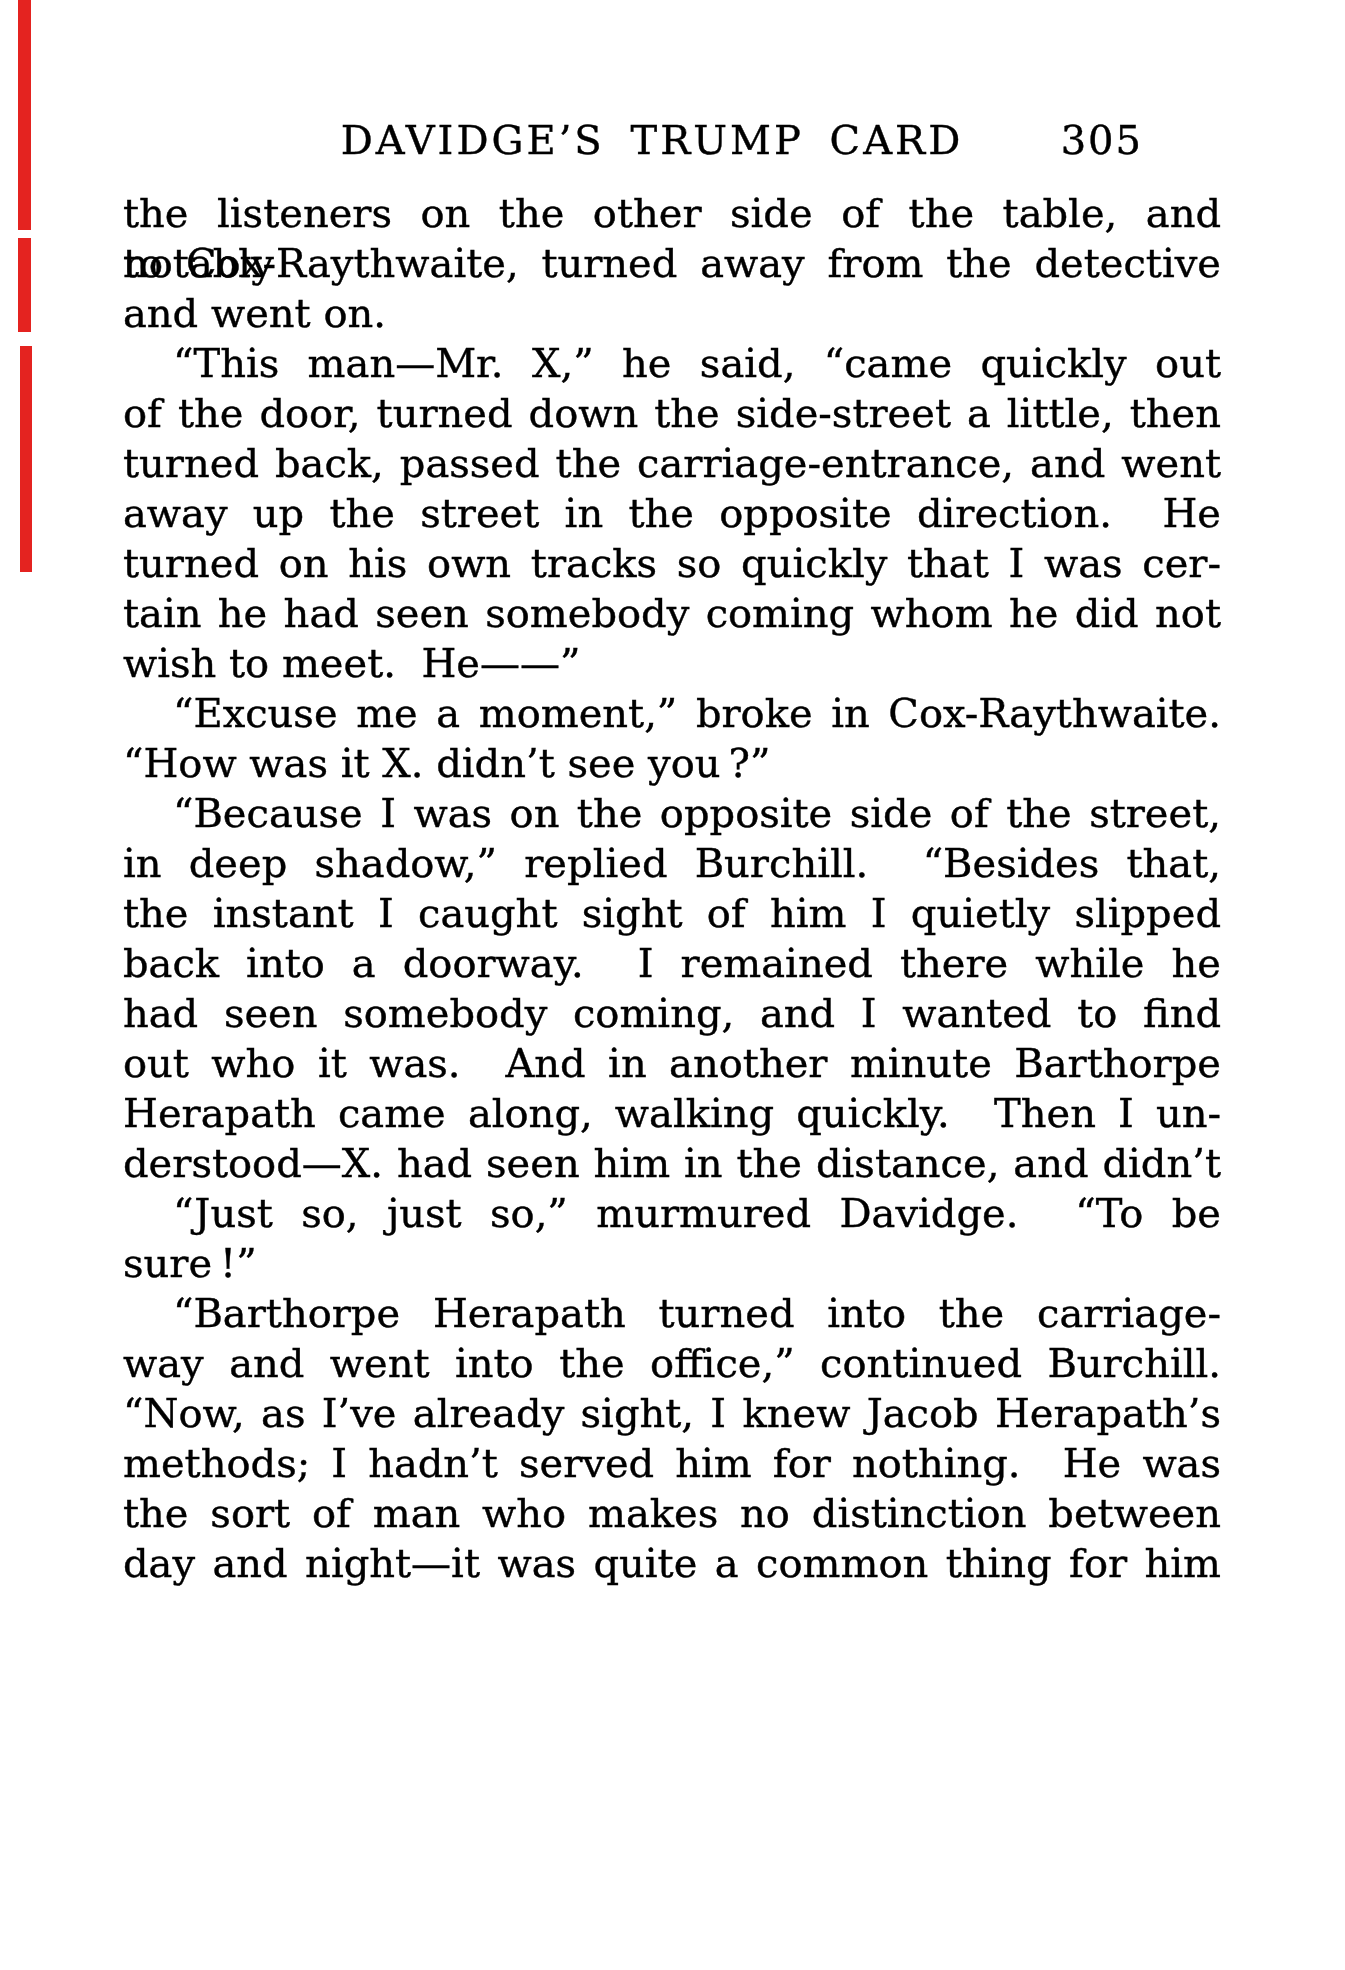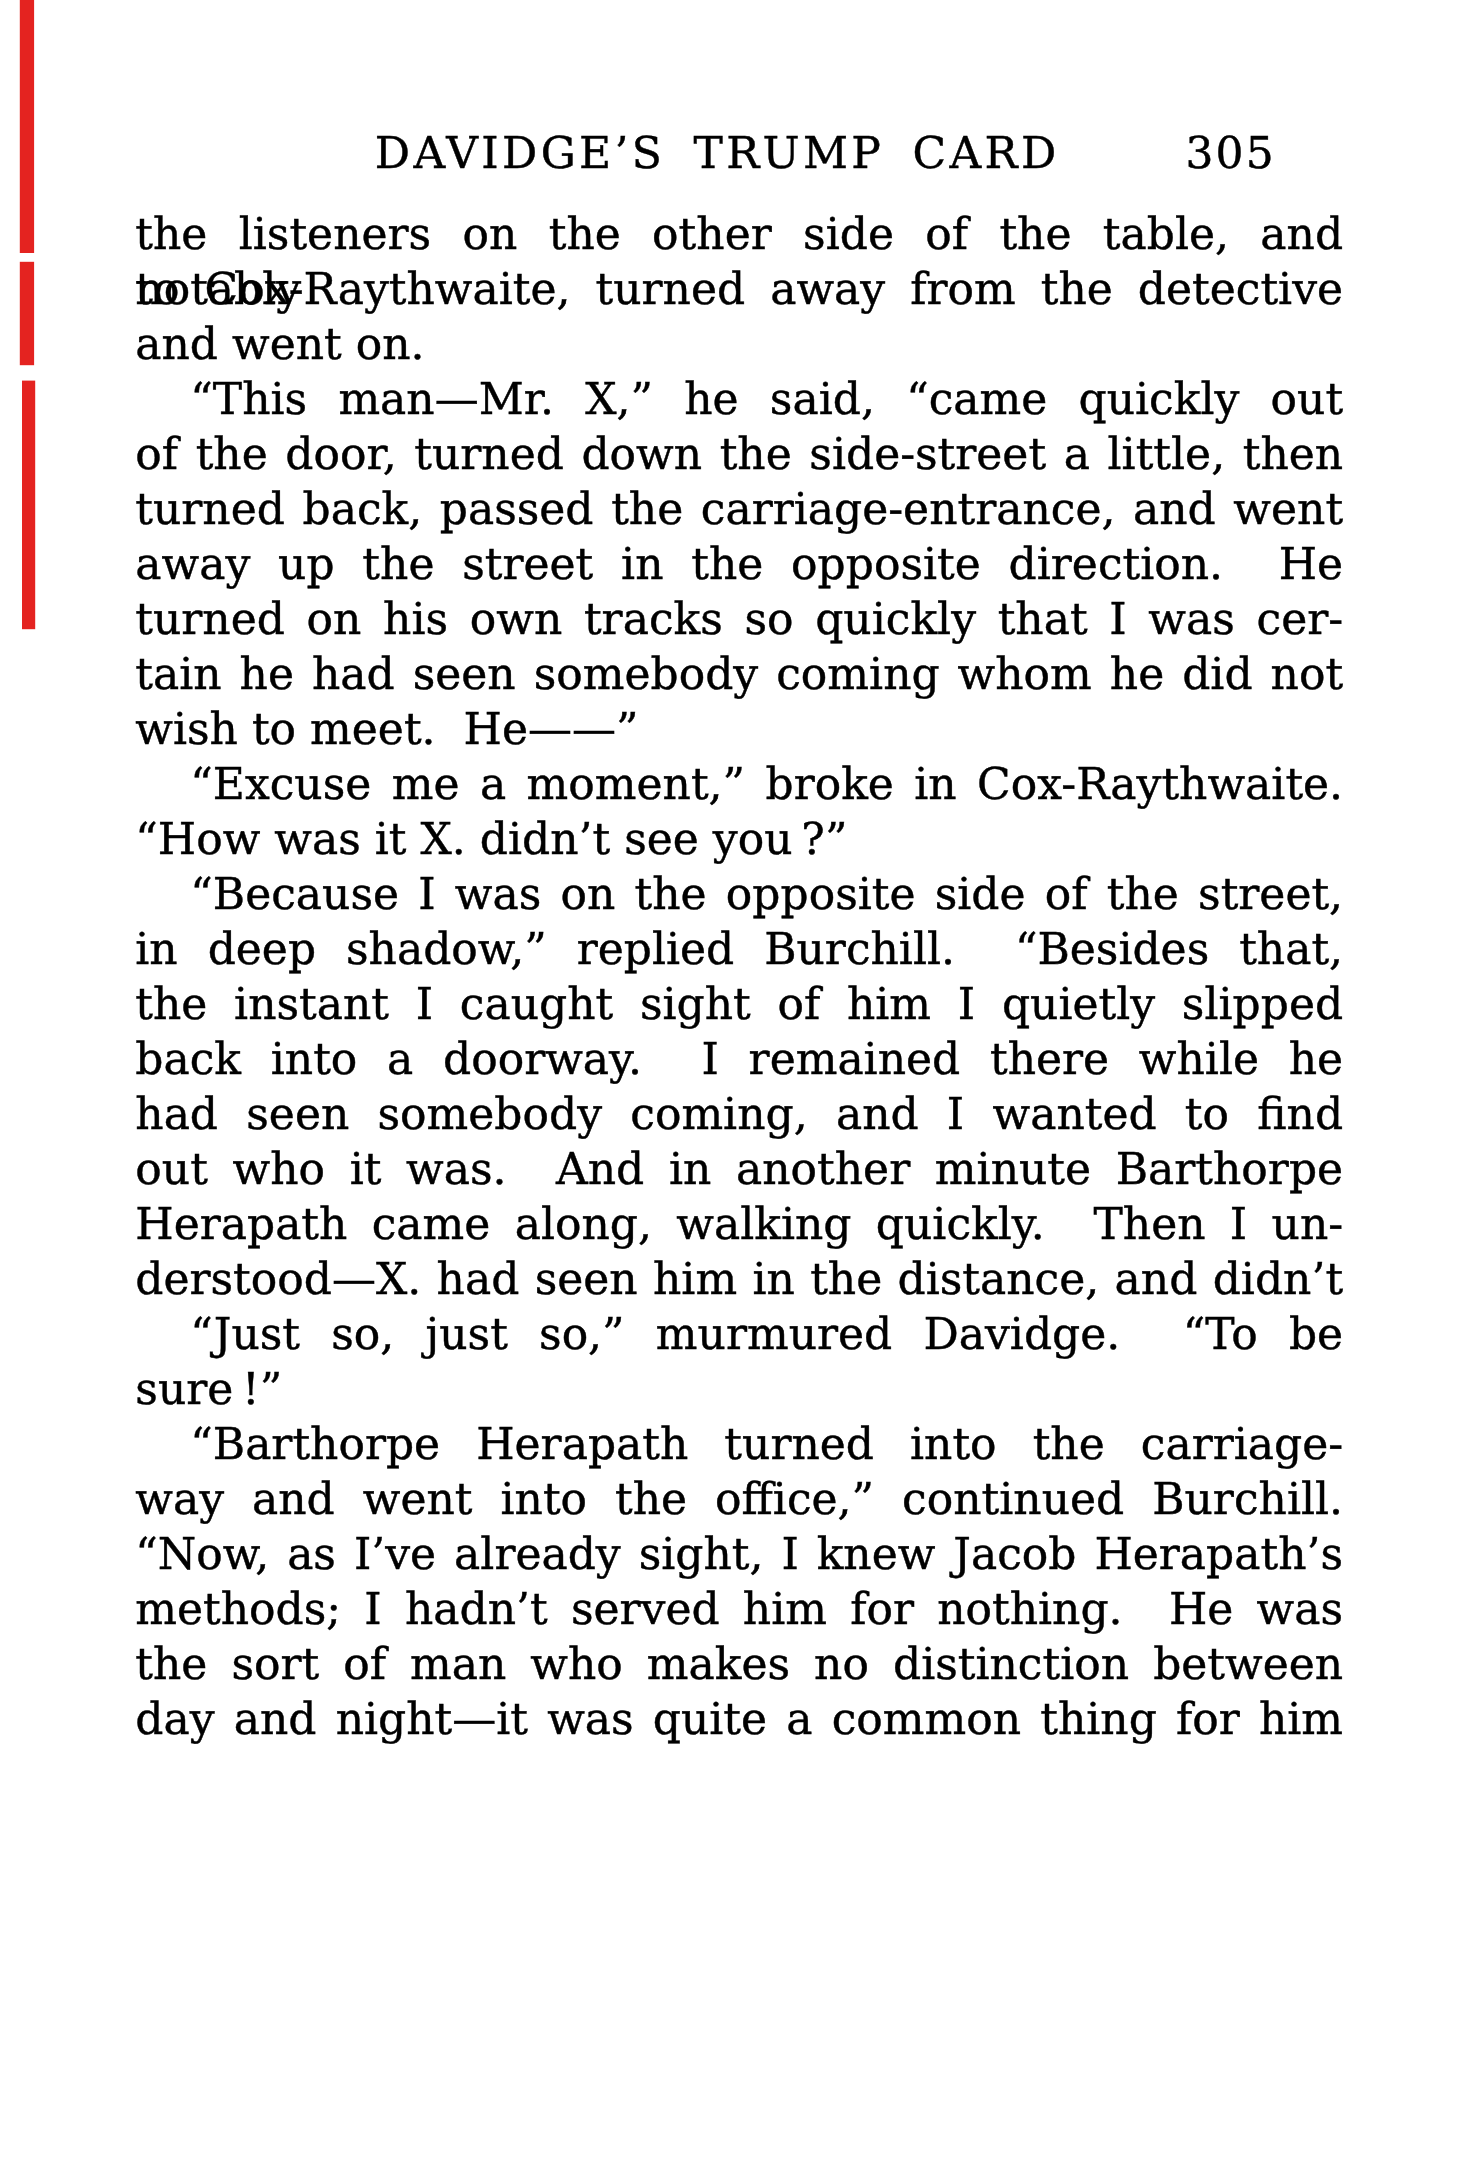--- a/index.html
+++ b/index.html
@@ -30,21 +30,21 @@
     position: absolute;
     left: 50%;
     transform: translateX(-50%);
     margin-left: -20px;
     letter-spacing: 3px;
     word-spacing: 10px;
     white-space: nowrap;
   }
   .running-header .folio {
     position: absolute;
-    right: 61px;
+    right: 78px;
     letter-spacing: 2px;
   }
   .body-text {
     position: absolute;
     top: 188px;
     left: 123px;
     width: 1098px;
     font-size: 40px;
   }
   .line {

